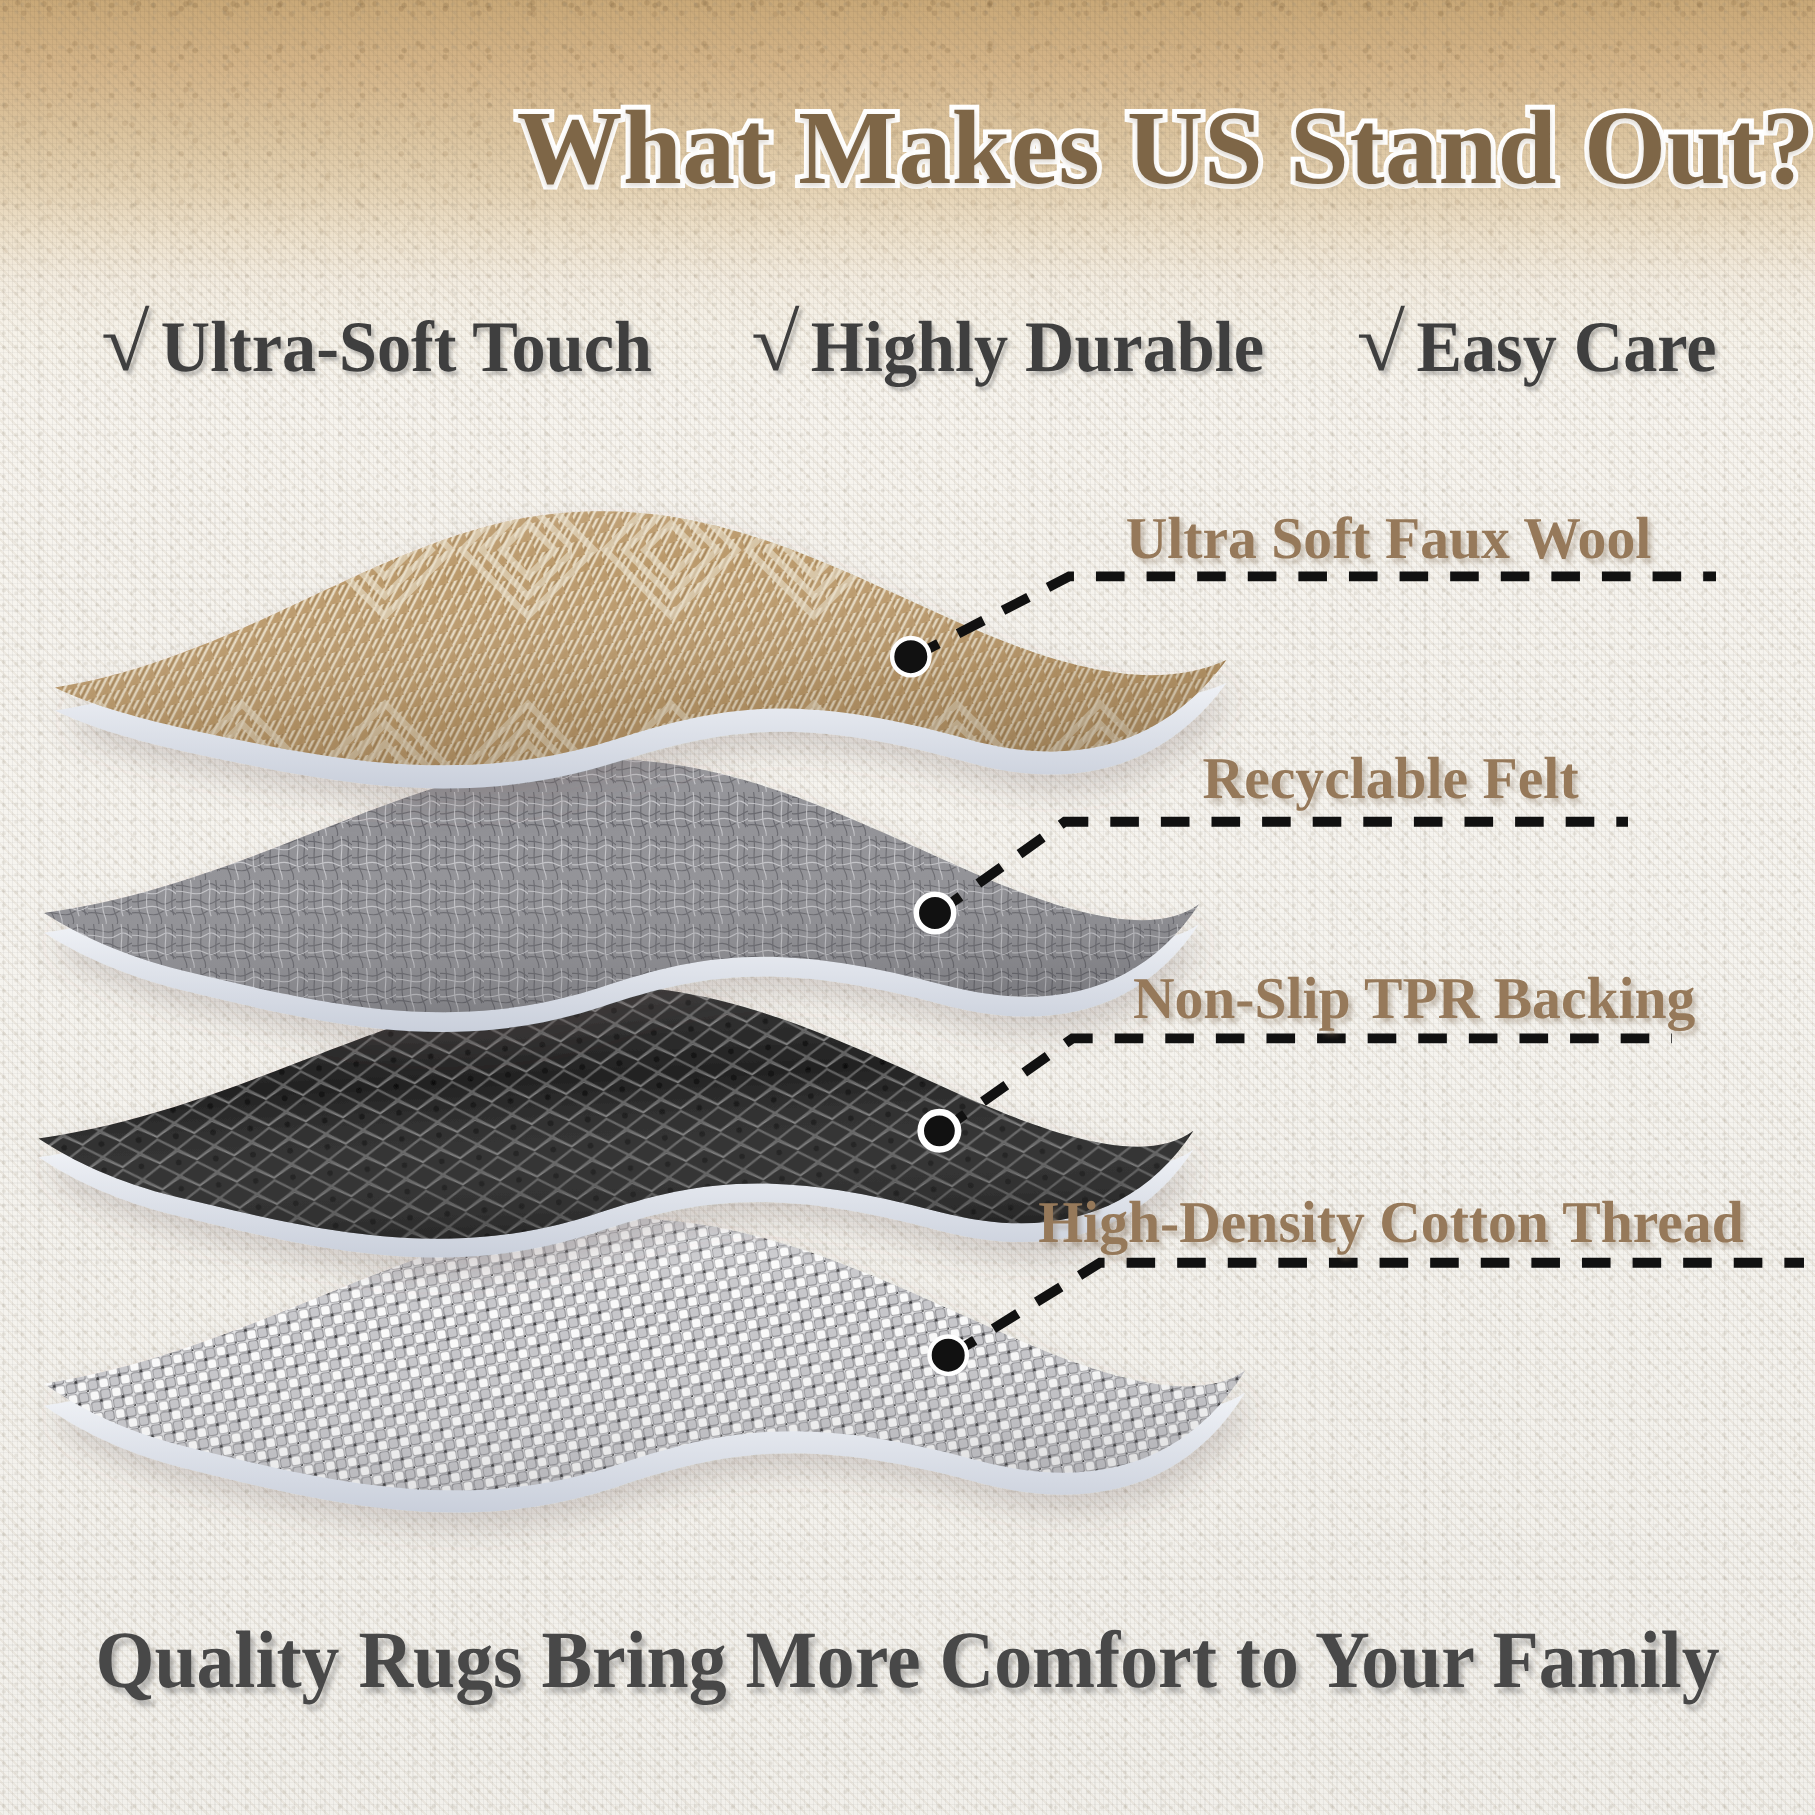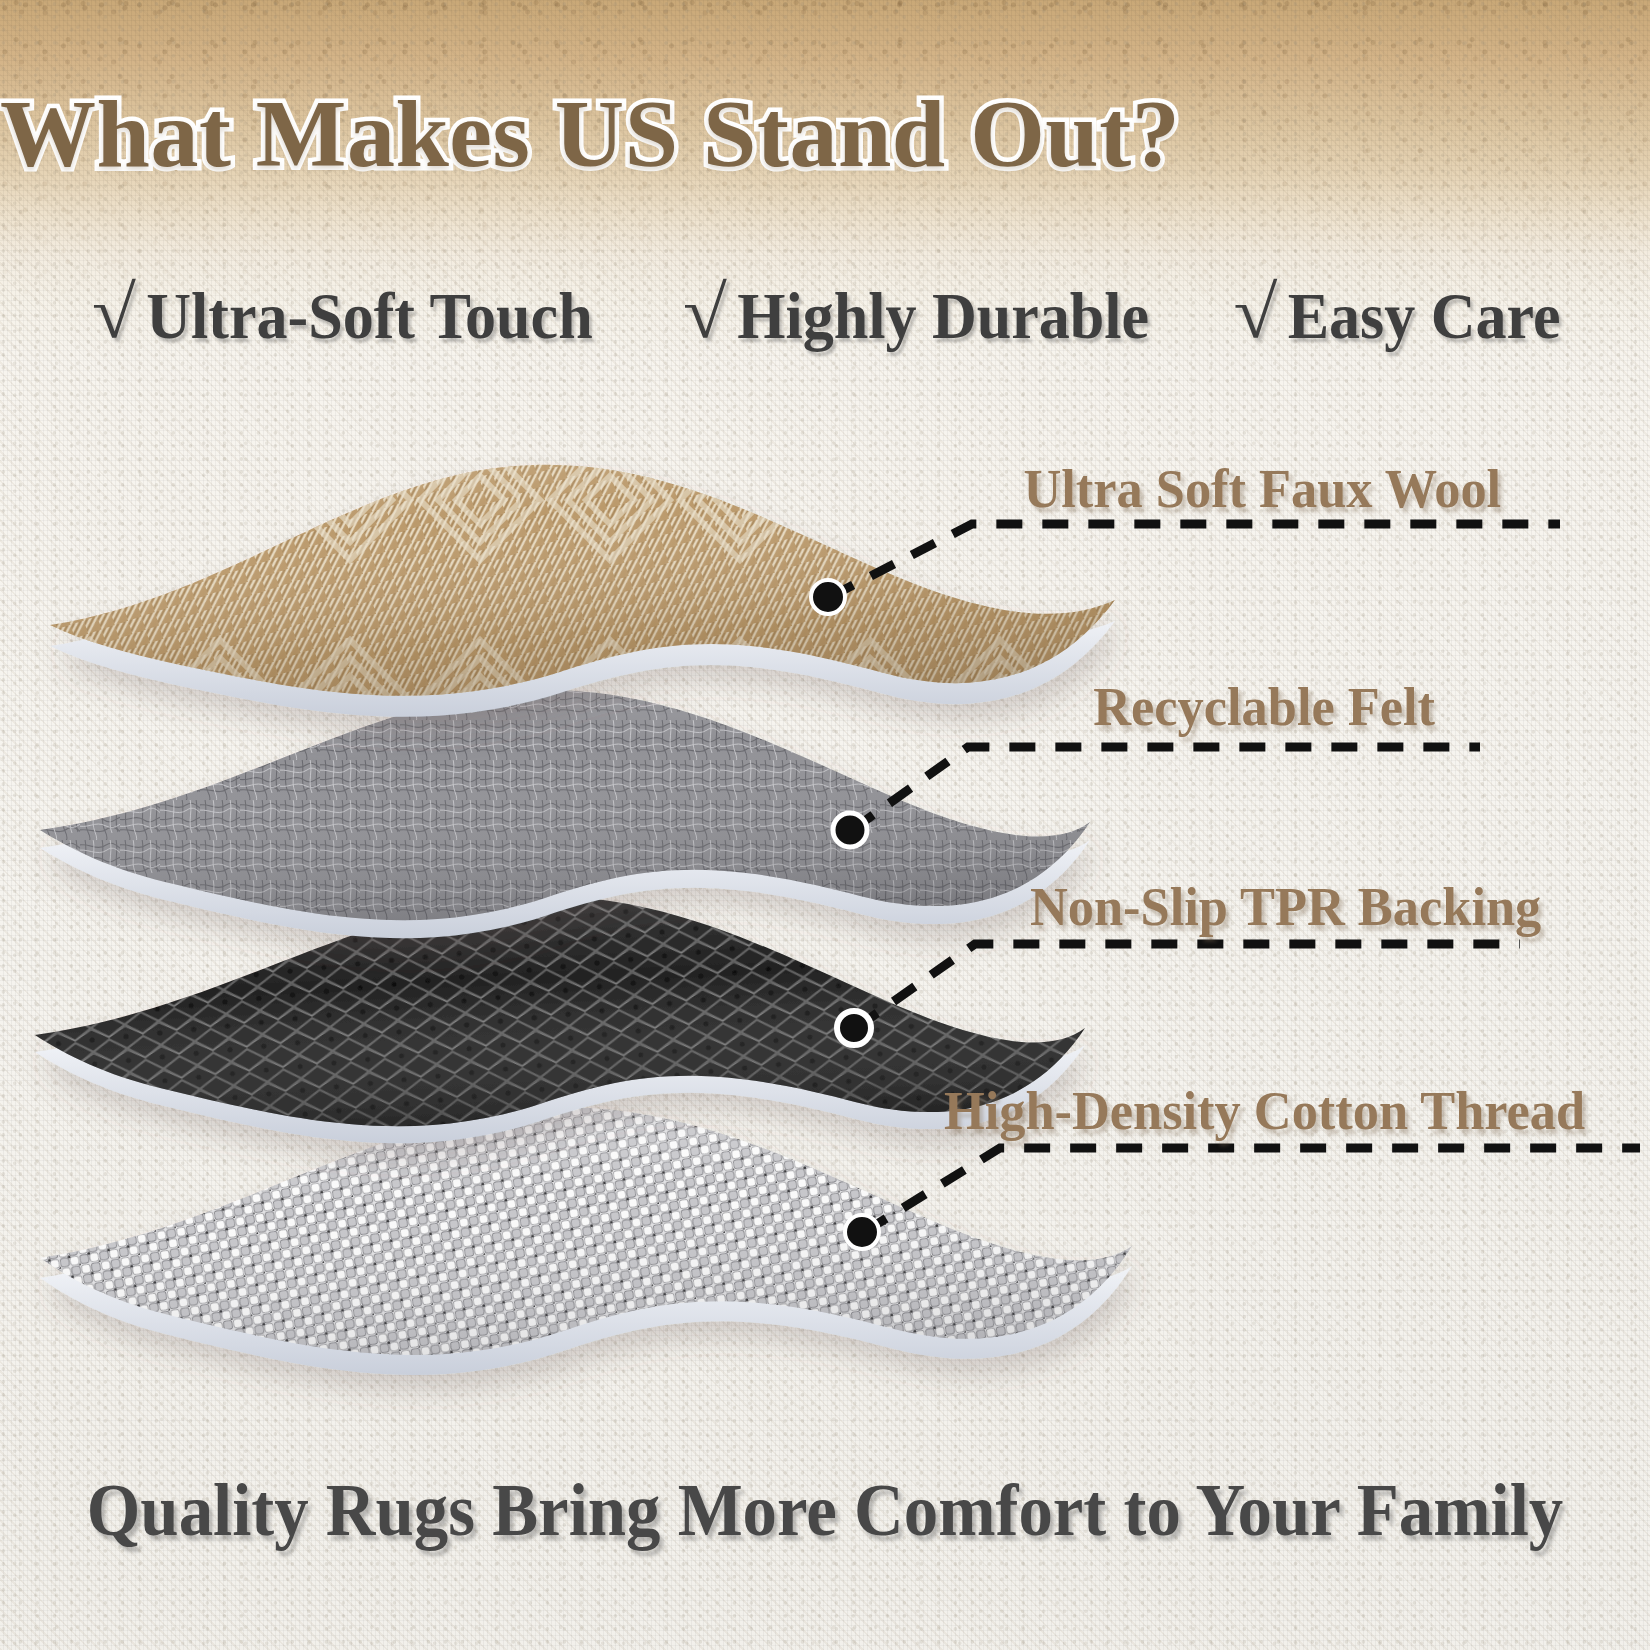--- a/index.html
+++ b/index.html
@@ -48,21 +48,21 @@
   #noise-all{
     position:absolute;inset:0;pointer-events:none;opacity:.40;
     background-image:
       radial-gradient(circle at 20% 30%, rgba(150,140,120,.45) 0 1.4px, transparent 2.2px),
       radial-gradient(circle at 70% 70%, rgba(150,140,120,.38) 0 1.4px, transparent 2.2px);
     background-size:17px 13px, 21px 16px;
   }
 
   
   #title{
-    position:absolute;left:0;top:78px;width:1650px;text-align:left;
+    position:absolute;left:0;top:78px;width:1650px;text-align:right;
     font-size:96px;font-weight:bold;letter-spacing:.5px;
     color:#7e6647;
     -webkit-text-stroke:9px #ffffff;
     paint-order:stroke fill;
     text-shadow:0 3px 5px rgba(120,100,70,.25);
   }
 
   
   #features{
     position:absolute;left:0;top:278px;width:1650px;

